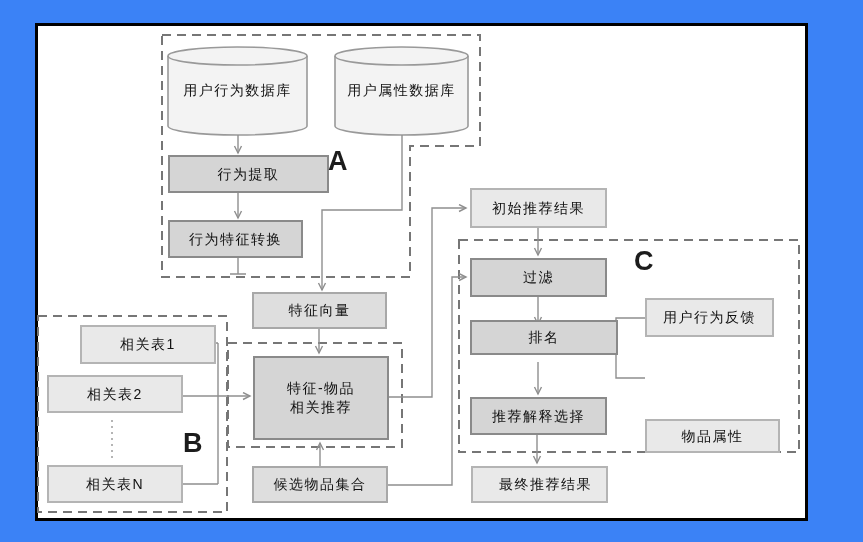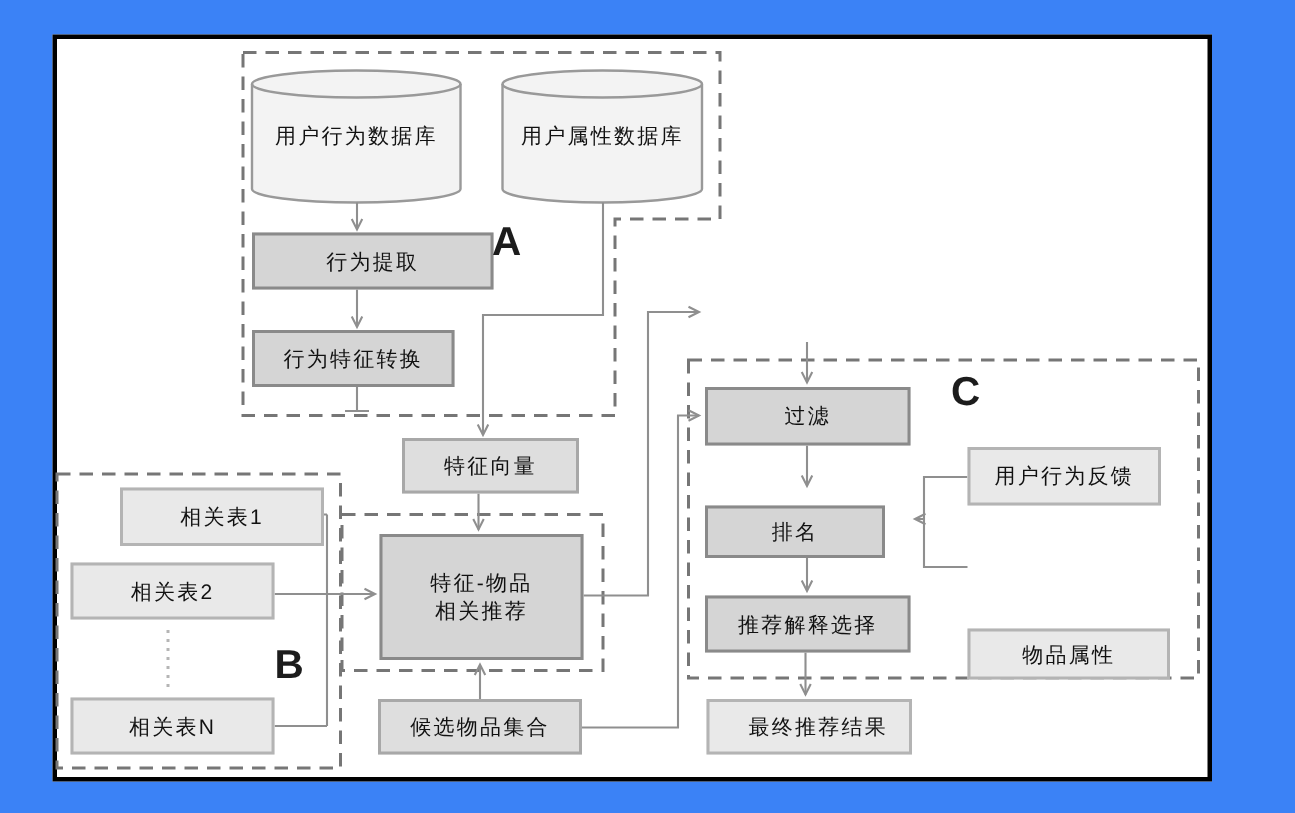--- a/index.html
+++ b/index.html
@@ -69,23 +69,24 @@
     </g>
 
     <path d="M112,420 L112,458" stroke="#b5b5b5" stroke-width="2" stroke-dasharray="2 4" fill="none"></path>
   </svg>
 
   <div class="cyl-label" style="left:168px;top:47px;width:139px;height:88px;">用户行为数据库</div>
   <div class="cyl-label" style="left:335px;top:47px;width:133px;height:88px;">用户属性数据库</div>
 
   <div class="node dark" style="left:168px;top:155px;width:161px;height:38px;">行为提取</div>
   <div class="node dark" style="left:168px;top:220px;width:135px;height:38px;">行为特征转换</div>
-  <div class="node mid" style="left:268px;top:292px;width:118px;height:37px;text-align:right;">特征向量</div>
+  <div class="node mid" style="left:252px;top:292px;width:135px;height:37px;text-align:right;">特征向量</div>
+  <div class="node light" style="left:470px;top:188px;width:137px;height:40px;">初始推荐结果</div>
   <div class="node dark" style="left:470px;top:258px;width:137px;height:39px;">过滤</div>
-  <div class="node dark" style="left:470px;top:337px;width:120px;height:35px;">排名</div>
+  <div class="node dark" style="left:470px;top:320px;width:148px;height:35px;">排名</div>
   <div class="node light" style="left:645px;top:298px;width:129px;height:39px;">用户行为反馈</div>
   <div class="node light" style="left:645px;top:383px;width:135px;height:34px;margin-top:36px;">物品属性</div>
   <div class="node dark" style="left:470px;top:397px;width:137px;height:38px;">推荐解释选择</div>
   <div class="node light" style="left:471px;top:466px;width:137px;height:37px;padding-left:12px;">最终推荐结果</div>
   <div class="node light" style="left:47px;top:325px;width:136px;height:39px;margin-left:33px;">相关表1</div>
   <div class="node light" style="left:47px;top:375px;width:136px;height:38px;">相关表2</div>
   <div class="node light" style="left:47px;top:465px;width:136px;height:38px;">相关表N</div>
   <div class="node mid" style="left:252px;top:466px;width:136px;height:37px;">候选物品集合</div>
 
   <div class="node dark" style="left:253px;top:356px;width:136px;height:84px;">

